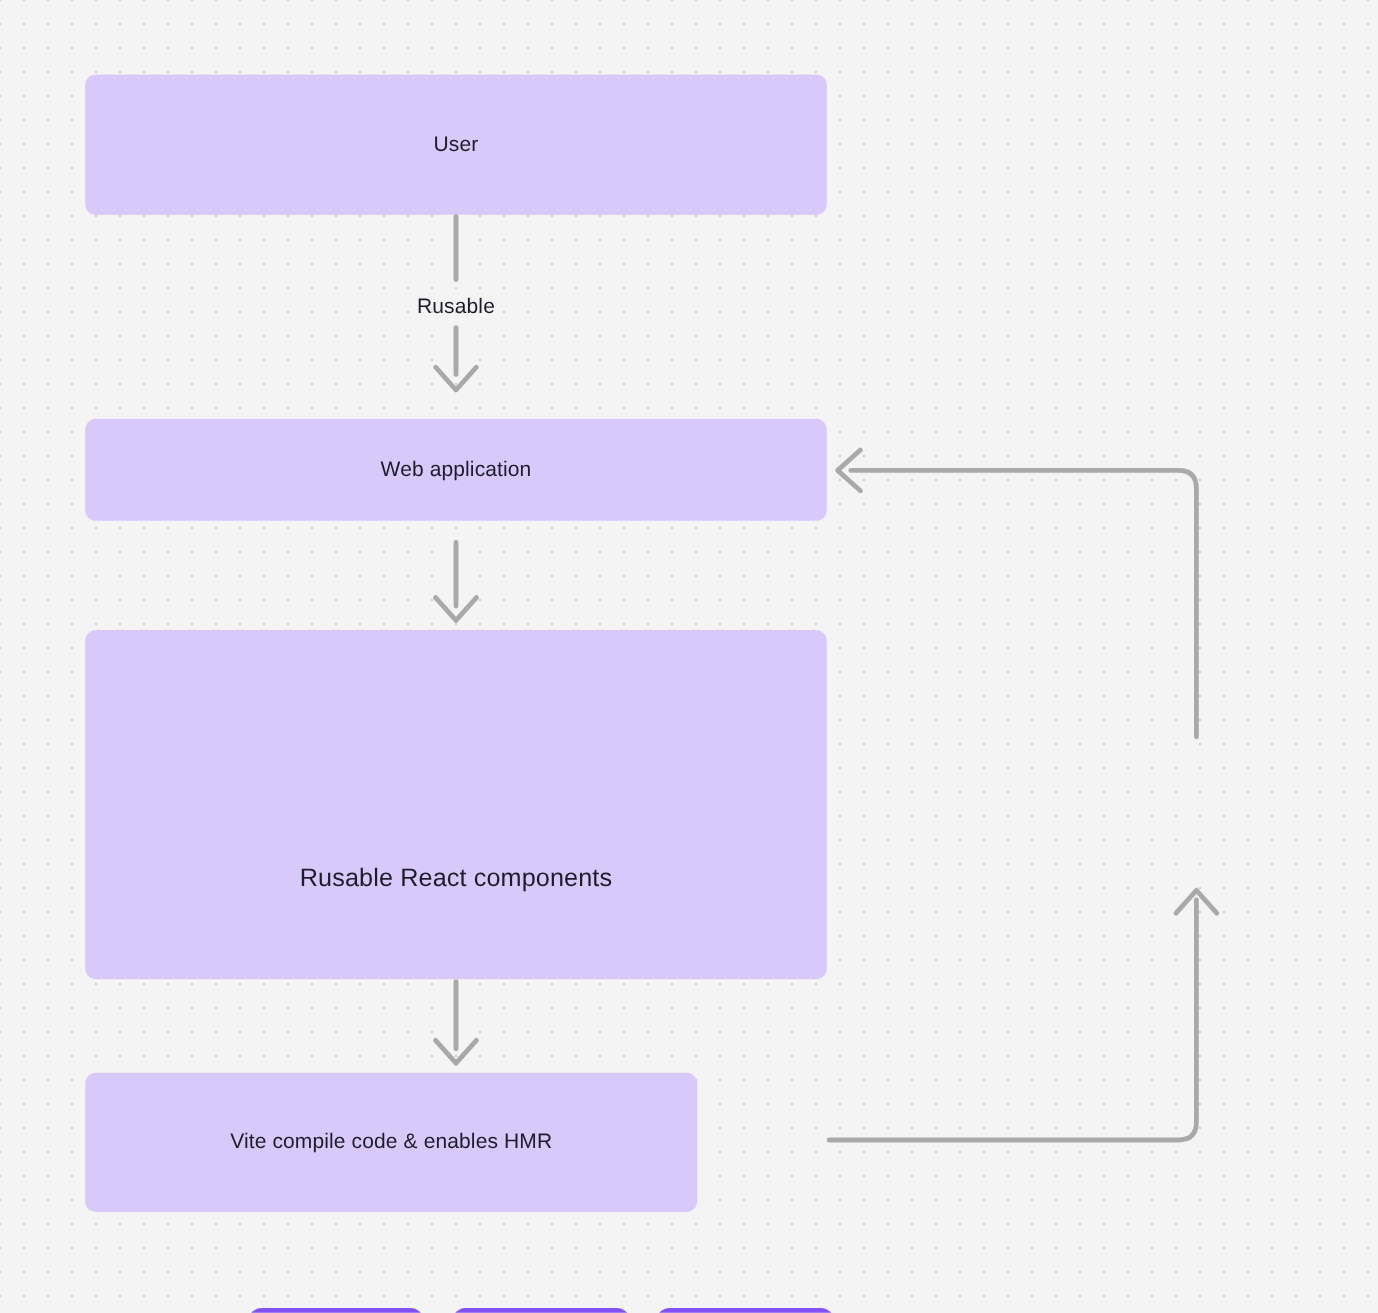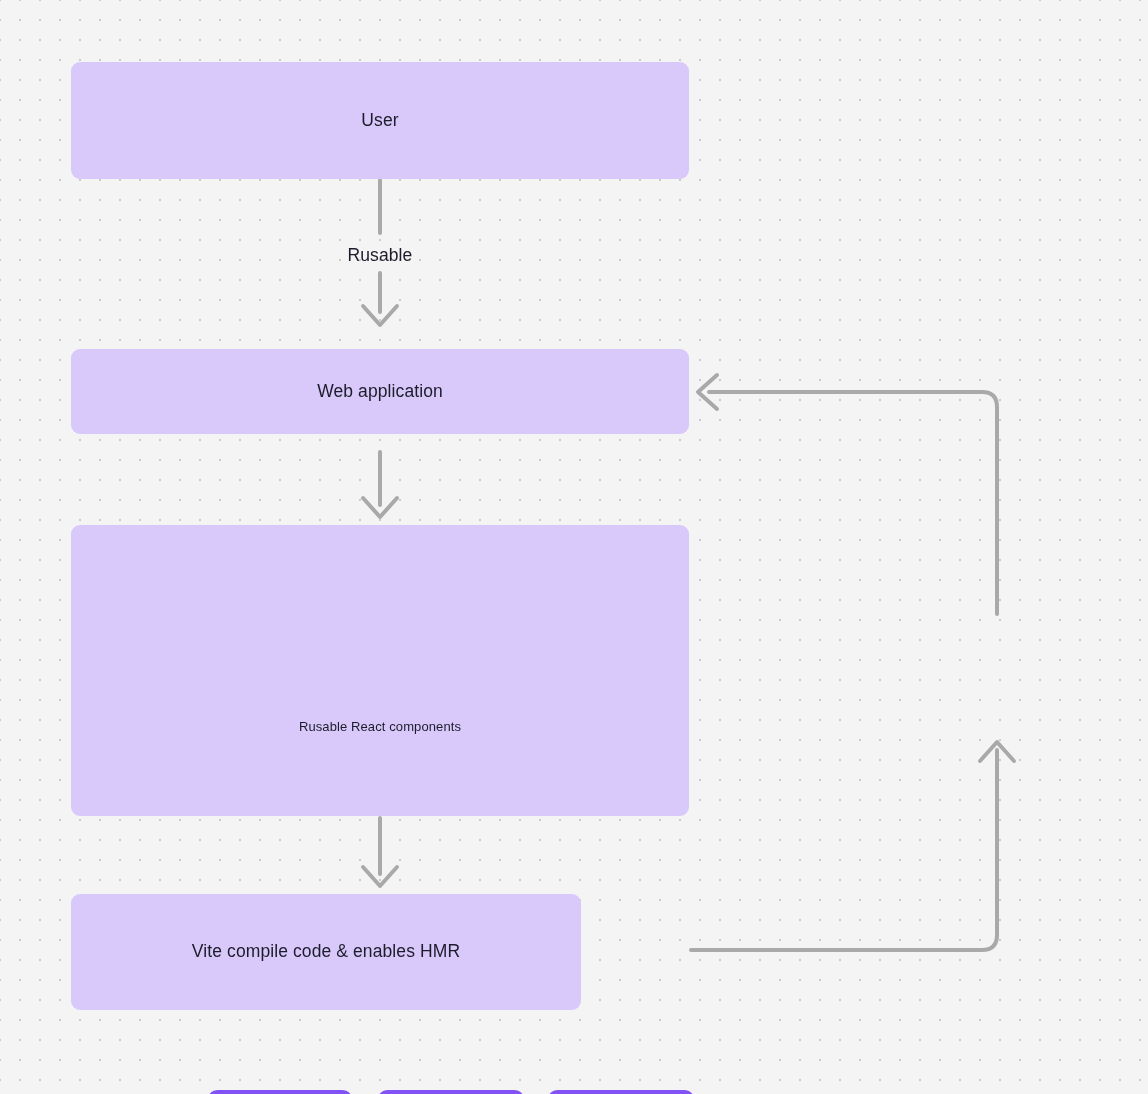--- a/index.html
+++ b/index.html
@@ -59,21 +59,21 @@
     letter-spacing: 0.1px;
     white-space: pre-line;
   }
 
   .group-caption {
     position: absolute;
     width: 100%;
     left: 0;
     text-align: center;
     color: #1c1c2b;
-    font-size: 13px;
+    font-size: 21px;
     letter-spacing: 0.1px;
   }
 
   .edge-label {
     position: absolute;
     color: #1c1c2b;
     font-size: 17.5px;
     letter-spacing: 0.1px;
     text-align: center;
     background: transparent;

